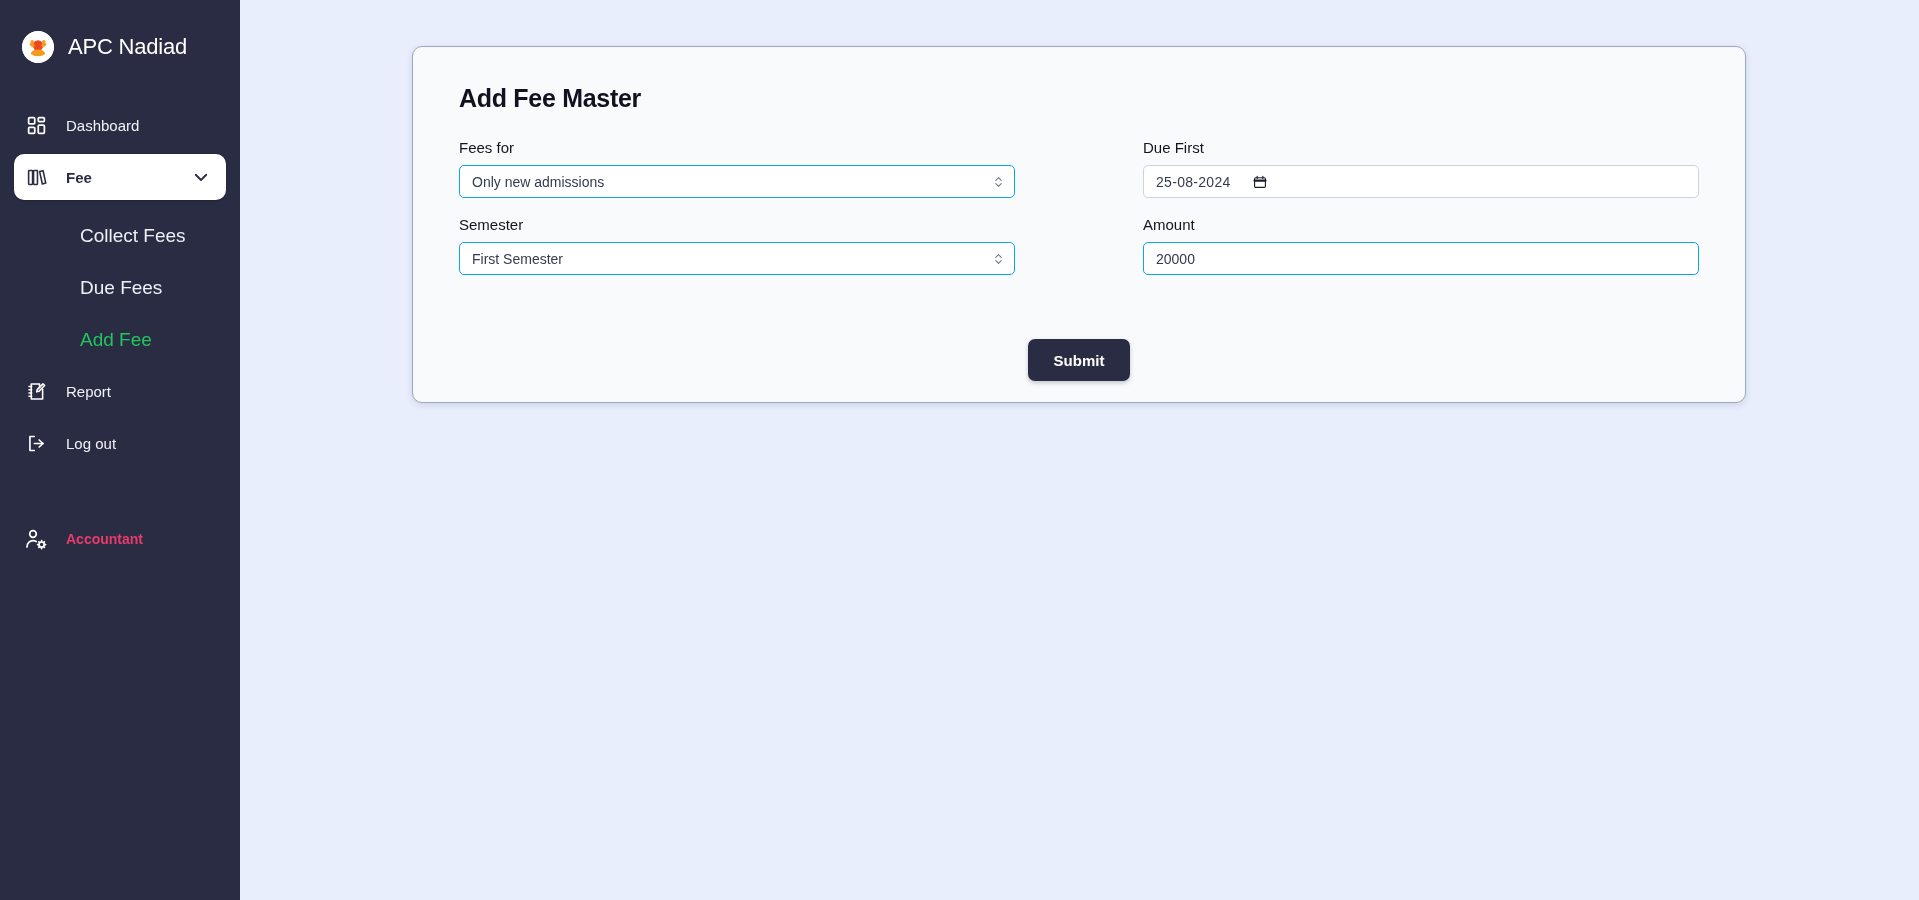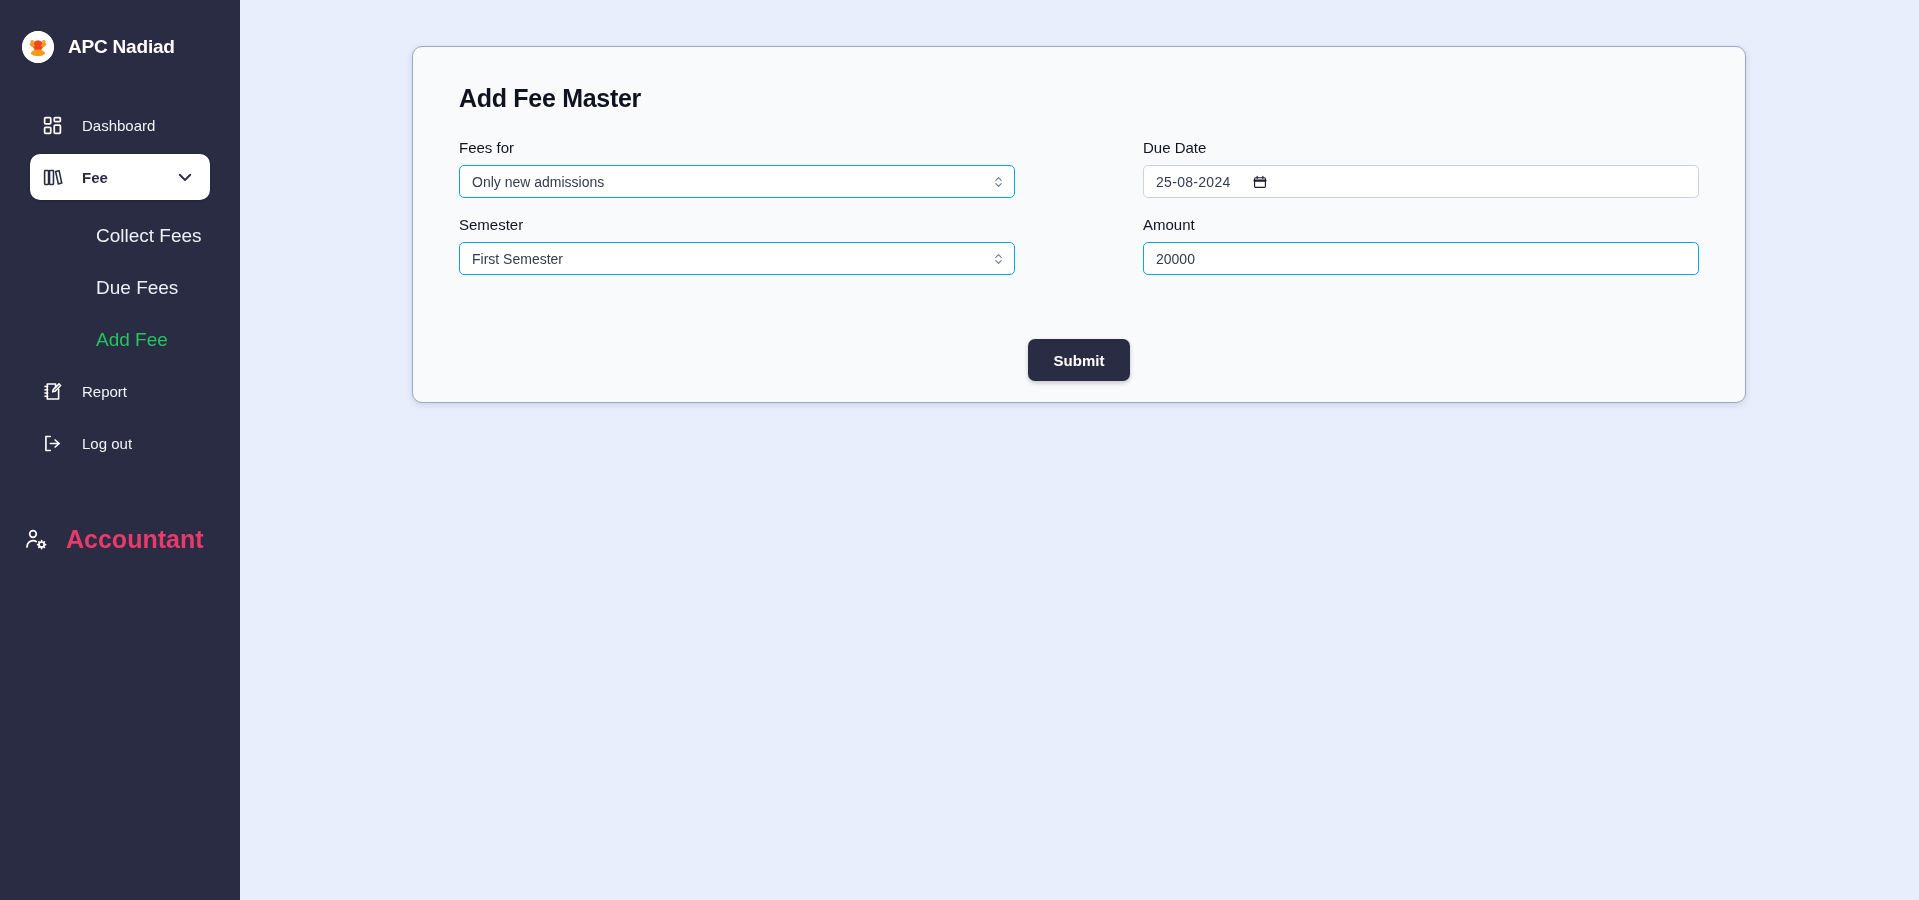--- a/index.html
+++ b/index.html
@@ -42,27 +42,27 @@
     border-radius: 50%;
     background: #ffffff;
     display: flex;
     align-items: center;
     justify-content: center;
     overflow: hidden;
   }
 
   .brand-title {
     color: #ffffff;
-    font-size: 19px;
-    font-weight: bold;
+    font-size: 22px;
+    font-weight: normal;
     letter-spacing: -0.2px;
     white-space: nowrap;
   }
 
-  .nav { padding: 0 30px; }
+  .nav { padding: 0 14px; }
 
   .nav-item {
     display: flex;
     align-items: center;
     gap: 18px;
     height: 46px;
     padding: 0 10px;
     border-radius: 10px;
     color: #f1f2f7;
     font-size: 15px;
@@ -112,21 +112,21 @@
   .nav-item.spaced { margin-top: 2px; }
 
   .role {
     display: flex;
     align-items: center;
     gap: 18px;
     padding: 0 24px;
     height: 46px;
     margin-top: 50px;
     color: #e83b6b;
-    font-size: 25px;
+    font-size: 14px;
     font-weight: bold;
     cursor: pointer;
   }
 
   .role .nav-icon { width: 24px; height: 24px; min-width: 24px; }
 
   
   .main {
     flex: 1;
     height: 900px;
@@ -364,21 +364,21 @@
           <span class="updown">
             <svg width="9" height="15" viewBox="0 0 10 16" fill="none" stroke="#707b91" stroke-width="1.3" stroke-linecap="round" stroke-linejoin="round">
               <polyline points="2 6.2 5 3.2 8 6.2"></polyline>
               <polyline points="2 9.8 5 12.8 8 9.8"></polyline>
             </svg>
           </span>
         </div>
       </div>
 
       <div>
-        <label class="field-label">Due Date</label>
+        <label class="field-label">Due First</label>
         <div class="date-wrap">
           <div class="date-display">
             <span>25-08-2024</span>
             <span class="cal-btn">
               <svg width="14" height="14" viewBox="0 0 16 16" fill="none" stroke="#1c1f2b" stroke-width="1.3" stroke-linecap="round" stroke-linejoin="round">
                 <rect x="1.8" y="3.2" width="12.4" height="11" rx="1.3"></rect>
                 <line x1="1.8" y1="6.5" x2="14.2" y2="6.5" stroke-width="2.6"></line>
                 <line x1="4.8" y1="1.6" x2="4.8" y2="4"></line>
                 <line x1="11.2" y1="1.6" x2="11.2" y2="4"></line>
               </svg>

